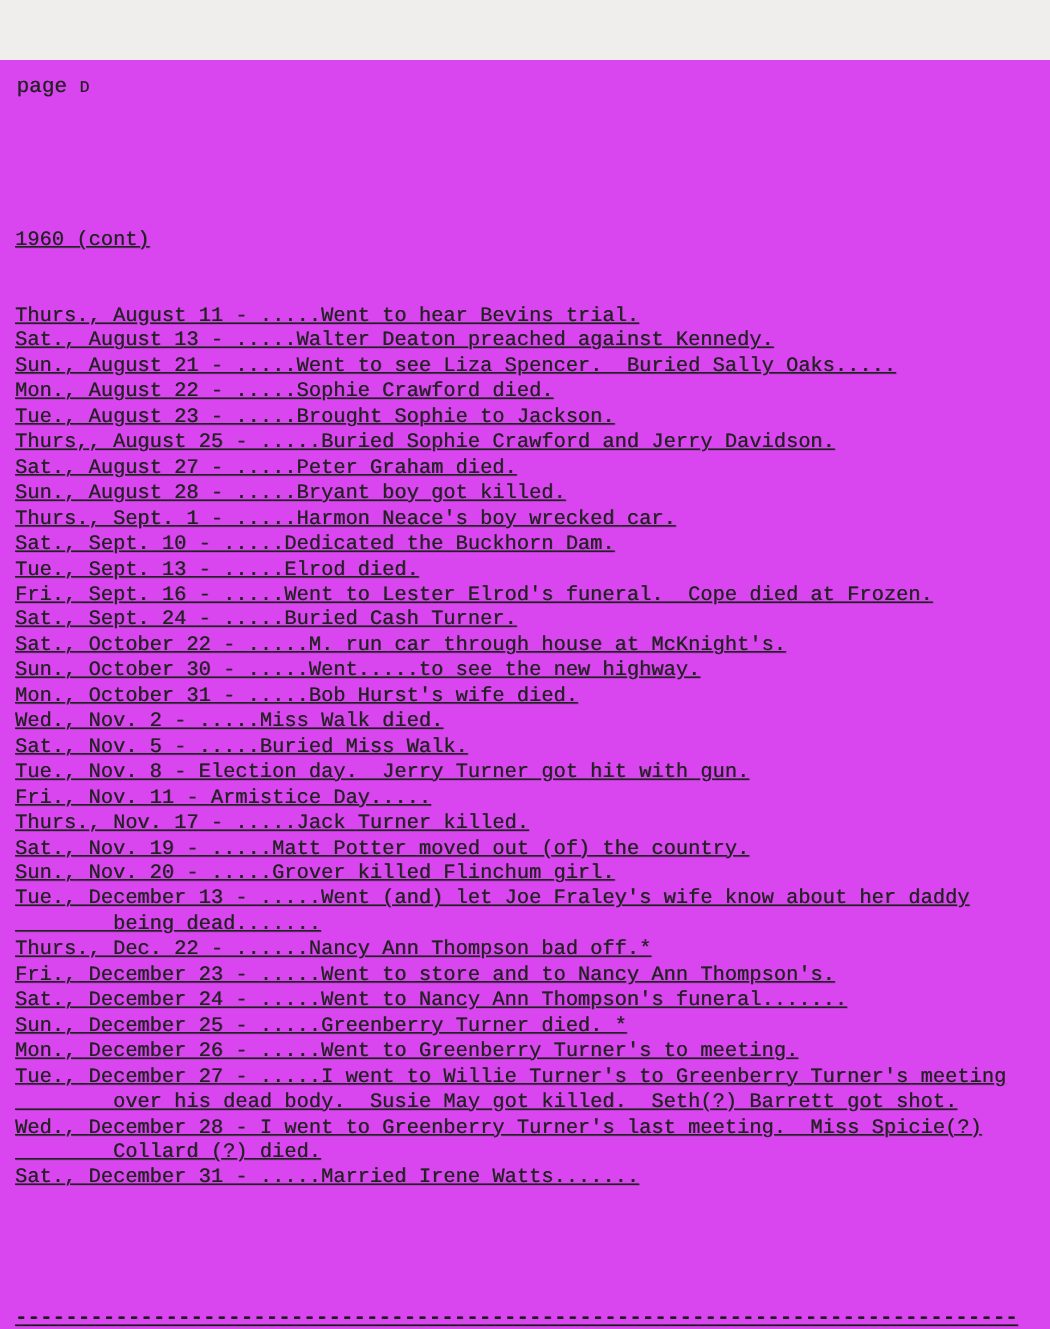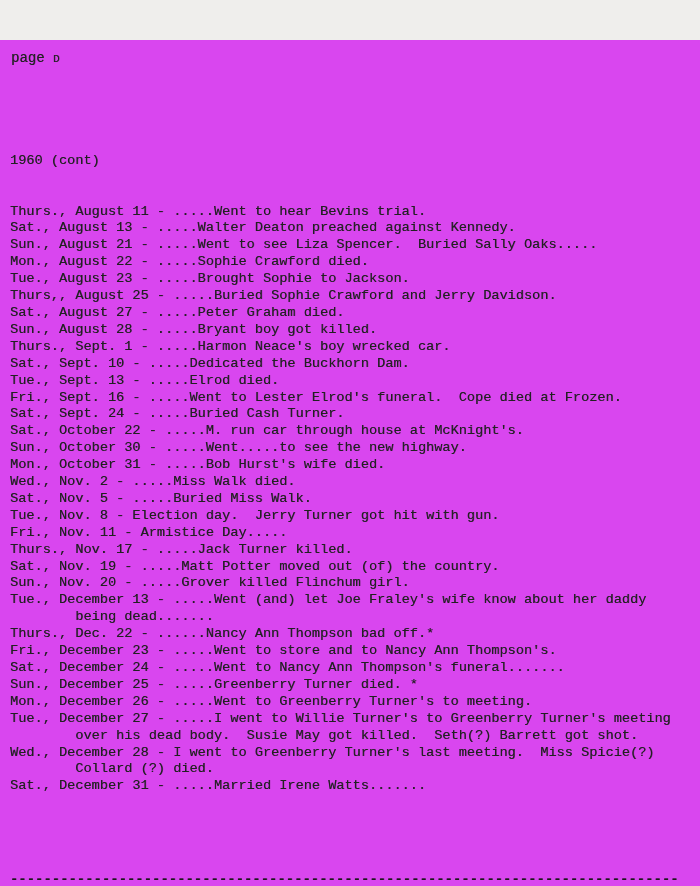--- a/index.html
+++ b/index.html
@@ -36,21 +36,21 @@
     font-size: 11px;
     letter-spacing: 1px;
   }
   .diary {
     position: absolute;
     top: 79px;
     left: 10px;
     font-size: 13.6px;
     line-height: 16.9px;
   }
-  .diary .line, .notes .line { min-height: 16.9px; }
+  .diary .line, .notes .line { min-height: 16.9px; text-decoration: underline; }
   .notes {
     position: absolute;
     top: 794px;
     left: 10px;
     font-size: 13.6px;
     line-height: 18.6px;
   }
   .separator {
     font-weight: bold;
     letter-spacing: 0.2px;

